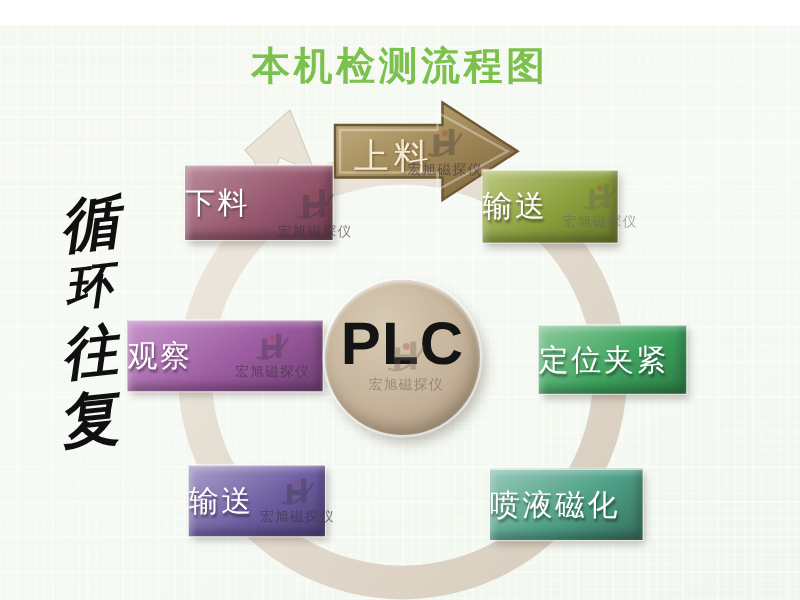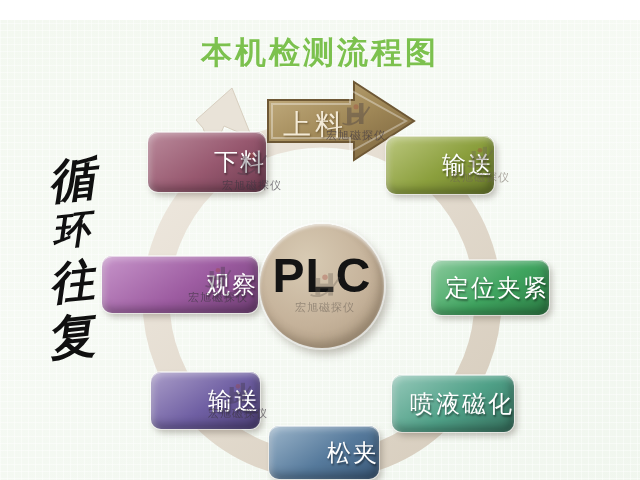--- a/index.html
+++ b/index.html
@@ -14,22 +14,22 @@
   }
   .title{
     position:absolute;left:0;top:12px;width:640px;text-align:center;
     font-size:31px;font-weight:bold;color:#7cc14e;letter-spacing:3px;
     text-shadow:0 1px 1px rgba(255,255,255,.8);
   }
   
   #ring{position:absolute;left:0;top:0;}
   
   .step-box{
-    position:absolute;display:flex;align-items:center;justify-content:flex-end;
-    border-radius:10px;color:#fff;font-size:24px;letter-spacing:2px;
+    position:absolute;display:flex;align-items:center;justify-content:flex-start;
+    border-radius:0;color:#fff;font-size:24px;letter-spacing:2px;
     text-shadow:1px 2px 2px rgba(0,0,0,.45);
     box-shadow:0 0 0 1px rgba(255,255,255,.55),3px 4px 6px rgba(90,80,70,.35),
       inset 0 1px 0 rgba(255,255,255,.55),inset 2px 3px 6px rgba(255,255,255,.35),
       inset -3px -5px 8px rgba(0,0,0,.28);
   }
   .c-olive  {background:linear-gradient(145deg,#bcc87f 0%,#8b9f3d 55%,#68792a 100%);}
   .c-green  {background:linear-gradient(145deg,#8ccb9e 0%,#3fa45f 55%,#2c7b44 100%);}
   .c-teal   {background:linear-gradient(145deg,#96c9ba 0%,#4fa087 55%,#356f5c 100%);}
   .c-steel  {background:linear-gradient(145deg,#9cb5ca 0%,#567a9c 55%,#3a5878 100%);}
   .c-purple {background:linear-gradient(145deg,#ab9ec9 0%,#6f5fa3 55%,#4e4078 100%);}
@@ -110,23 +110,20 @@
   </div>
 
   <div class="step-box c-teal" style="left:392px;top:355px;width:122px;height:57px;">
     <span>喷液磁化</span>
   </div>
 
   <div class="step-box c-green" style="left:431px;top:240px;width:118px;height:55px;">
     <span>定位夹紧</span>
   </div>
 
-  <div class="step-box c-steel" style="left:269px;top:406px;width:110px;height:53px;">
-    <span>松夹</span>
-  </div>
 
   <div class="step-box c-purple" style="left:151px;top:352px;width:109px;height:57px;">
     <span>输送</span>
   </div>
 
   <div class="step-box c-orchid" style="left:102px;top:236px;width:156px;height:57px;">
     <span>观察</span>
   </div>
 
   <div class="step-box c-maroon" style="left:148px;top:112px;width:118px;height:60px;">

